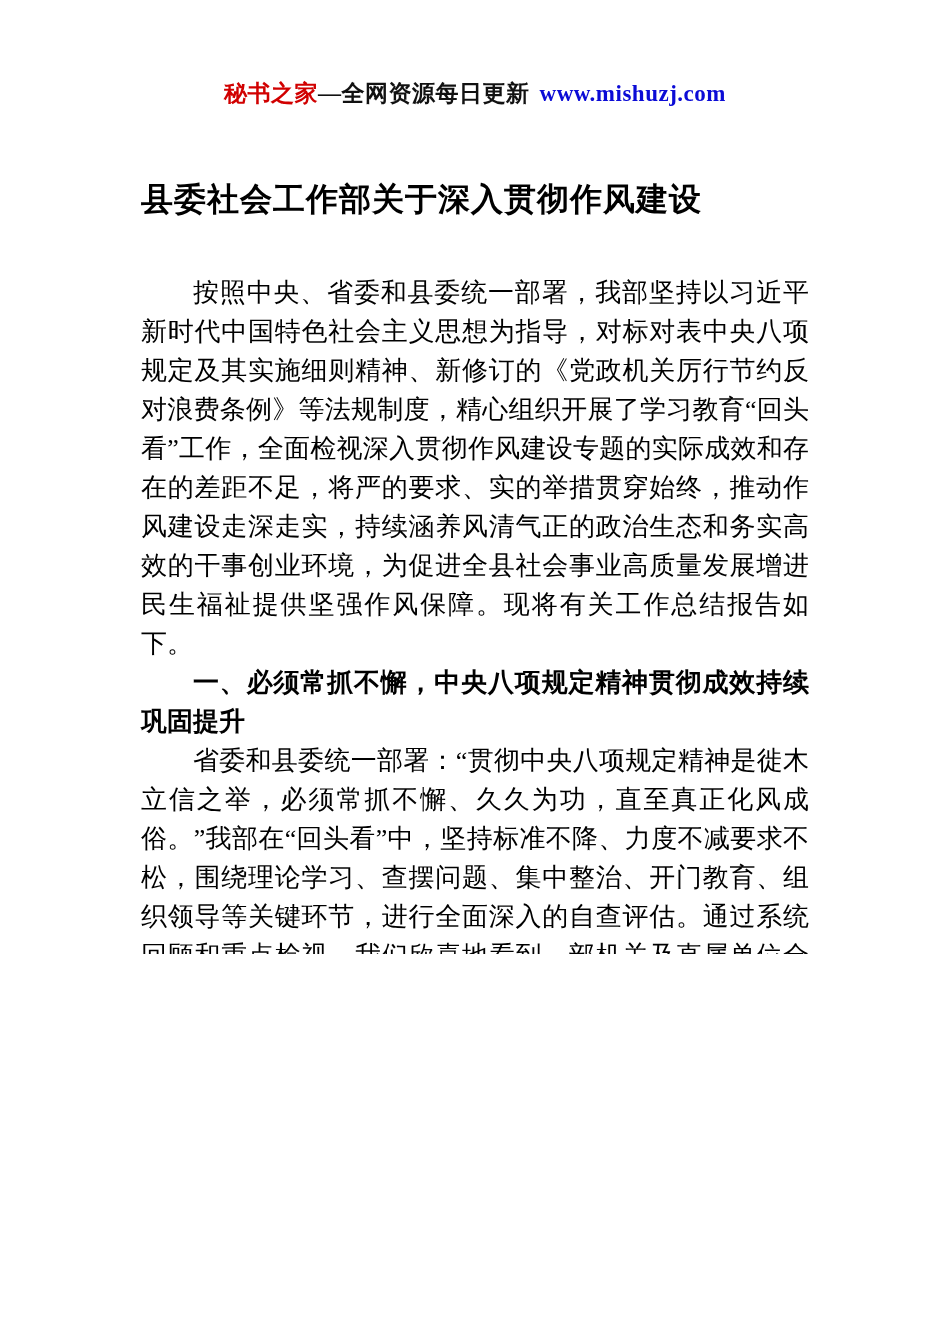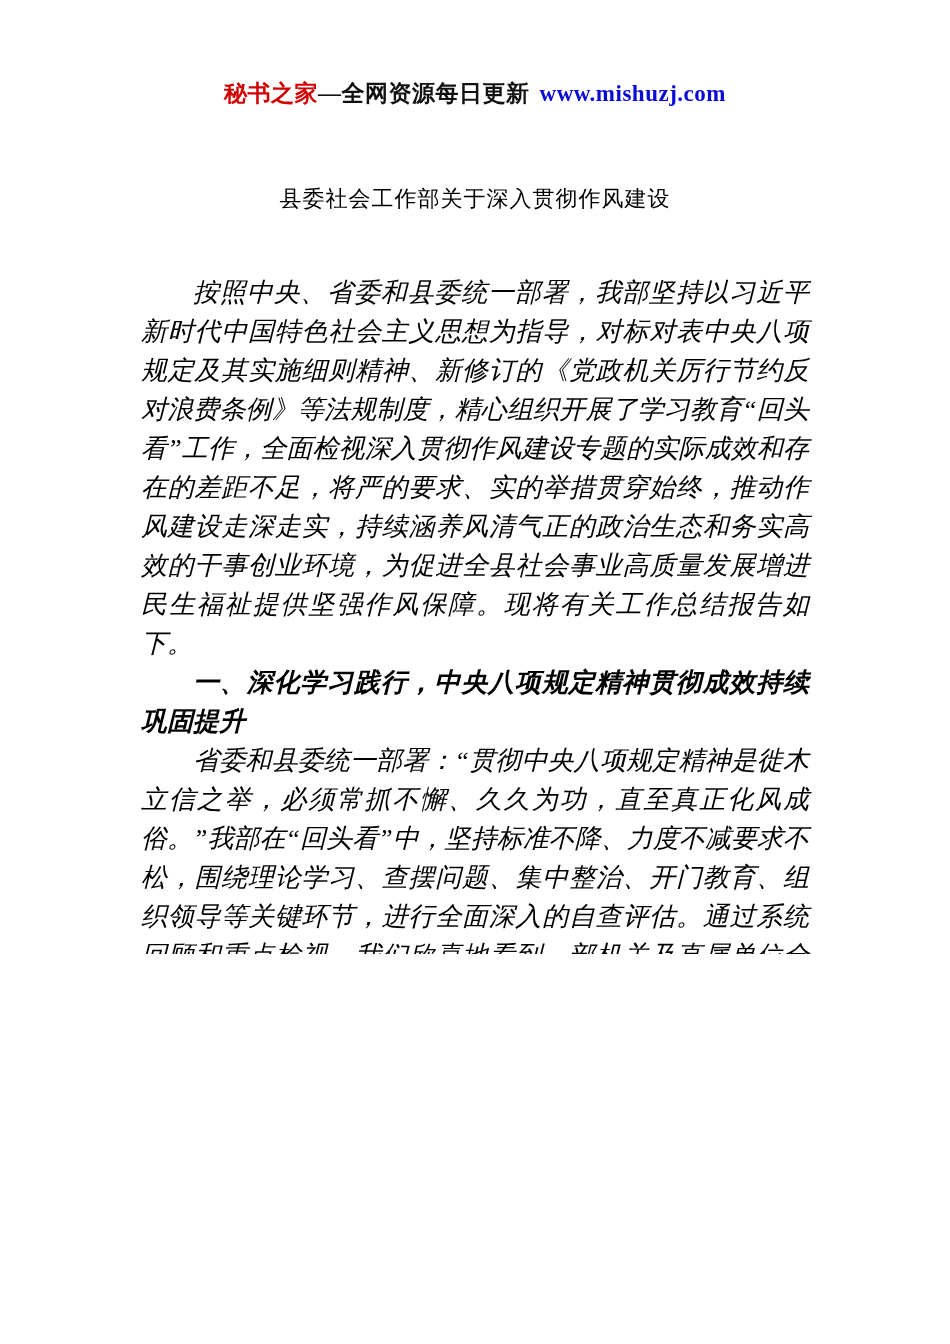--- a/index.html
+++ b/index.html
@@ -29,57 +29,56 @@
   .site-header .brand { color: #d10000; }
   .site-header .tagline { color: #111111; }
   .site-header .url {
     color: #0b0bd6;
     margin-left: 10px;
     text-decoration: none;
     cursor: pointer;
   }
   .doc-title {
     margin: 58px 0 0 0;
-    text-align: center;
-    font-size: 22px;
-    font-weight: normal;
+    text-align: left;
+    font-size: 32px;
+    font-weight: bold;
     line-height: 64px;
     letter-spacing: 1px;
   }
   .doc-title .title-line {
     display: block;
   }
   .doc-body {
     margin-top: 42px;
     font-size: 26px;
     line-height: 39px;
     text-align: justify;
     text-justify: inter-ideograph;
   }
   .doc-body p.para {
     margin: 0;
     text-indent: 2em;
-    font-style: italic;
   }
   .doc-body p.para.bold {
     font-weight: bold;
   }
 </style>
 </head>
 <body>
 
 <div class="page">
 
   <div class="site-header">
     <span class="brand" style="color: rgb(209, 0, 0);">秘书之家</span><span class="tagline" style="color: rgb(17, 17, 17);">—全网资源每日更新</span><a class="url" style="color: rgb(11, 11, 214);">www.mishuzj.com</a>
   </div>
 
   <h1 class="doc-title">
     <span class="title-line">县委社会工作部关于深入贯彻作风建设</span>
   </h1>
 
   <div class="doc-body" id="doc-body">
       <p class="para">按照中央、省委和县委统一部署，我部坚持以习近平新时代中国特色社会主义思想为指导，对标对表中央八项规定及其实施细则精神、新修订的《党政机关厉行节约反对浪费条例》等法规制度，精心组织开展了学习教育“回头看”工作，全面检视深入贯彻作风建设专题的实际成效和存在的差距不足，将严的要求、实的举措贯穿始终，推动作风建设走深走实，持续涵养风清气正的政治生态和务实高效的干事创业环境，为促进全县社会事业高质量发展增进民生福祉提供坚强作风保障。现将有关工作总结报告如下。</p>
-      <p class="para bold">一、深化学习践行，中央八项规定精神贯彻成效持续巩固提升</p>
+      <p class="para bold">一、必须常抓不懈，中央八项规定精神贯彻成效持续巩固提升</p>
       <p class="para">省委和县委统一部署：“贯彻中央八项规定精神是徙木立信之举，必须常抓不懈、久久为功，直至真正化风成俗。”我部在“回头看”中，坚持标准不降、力度不减要求不松，围绕理论学习、查摆问题、集中整治、开门教育、组织领导等关键环节，进行全面深入的自查评估。通过系统回顾和重点检视，我们欣喜地看到，部机关及直属单位全体党员干部对中央八项规定精神极端重要性的认识更加深刻，纪律规矩意识进一步增强，担当作为精气神进一步提振，学习教育的政治性、针对性、实效性得到有力彰显，为持续推进社会工作高质量发展夯实了作风根基。</p>
     </div>
 
 </div>
 
 </body></html>

